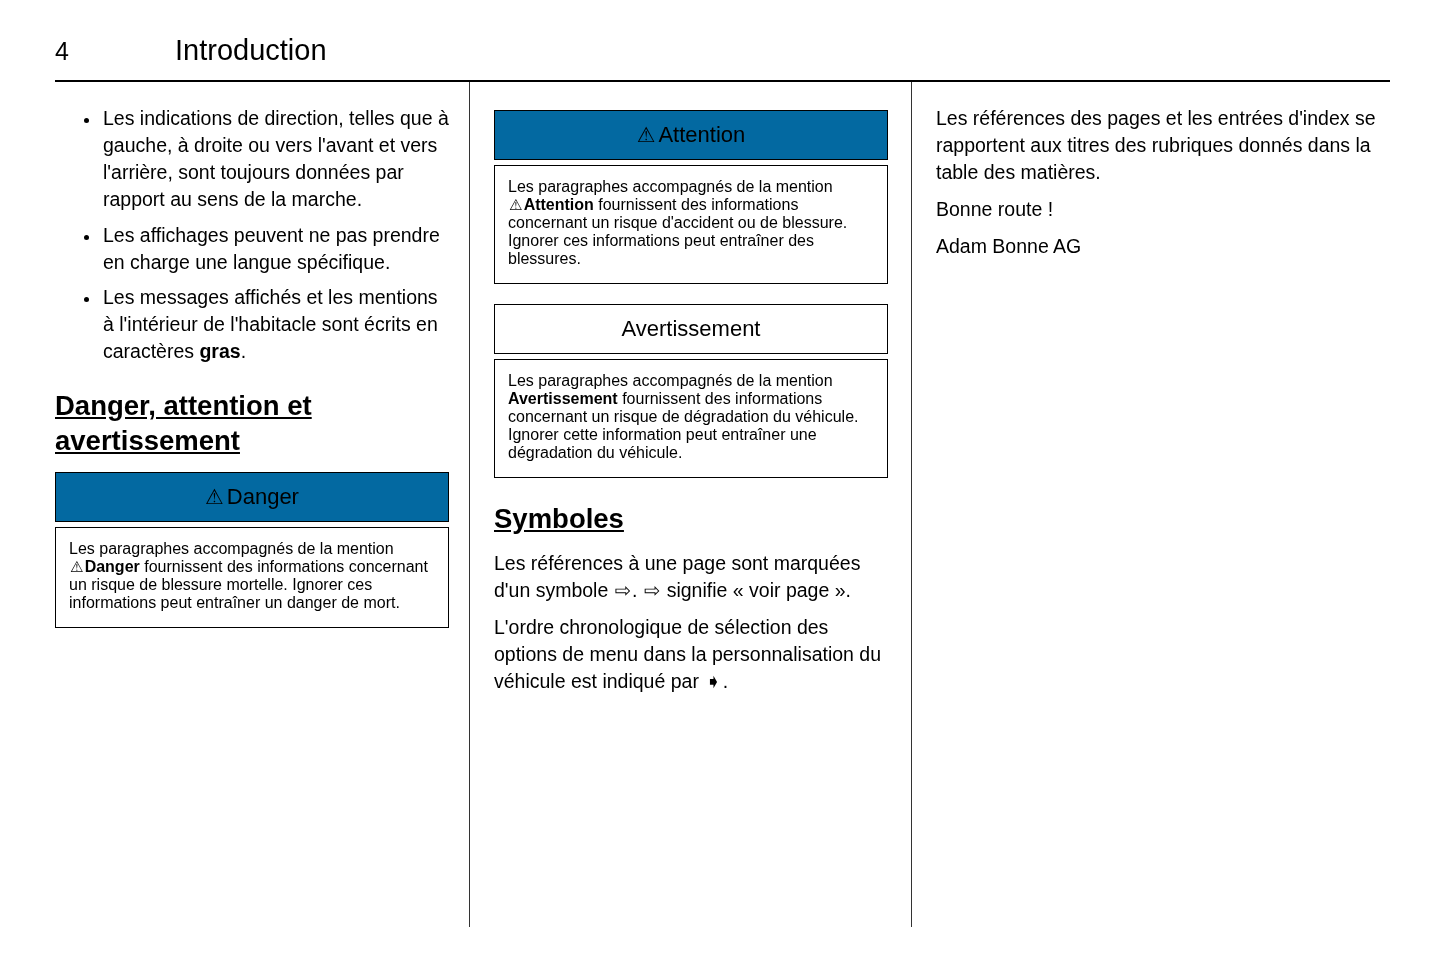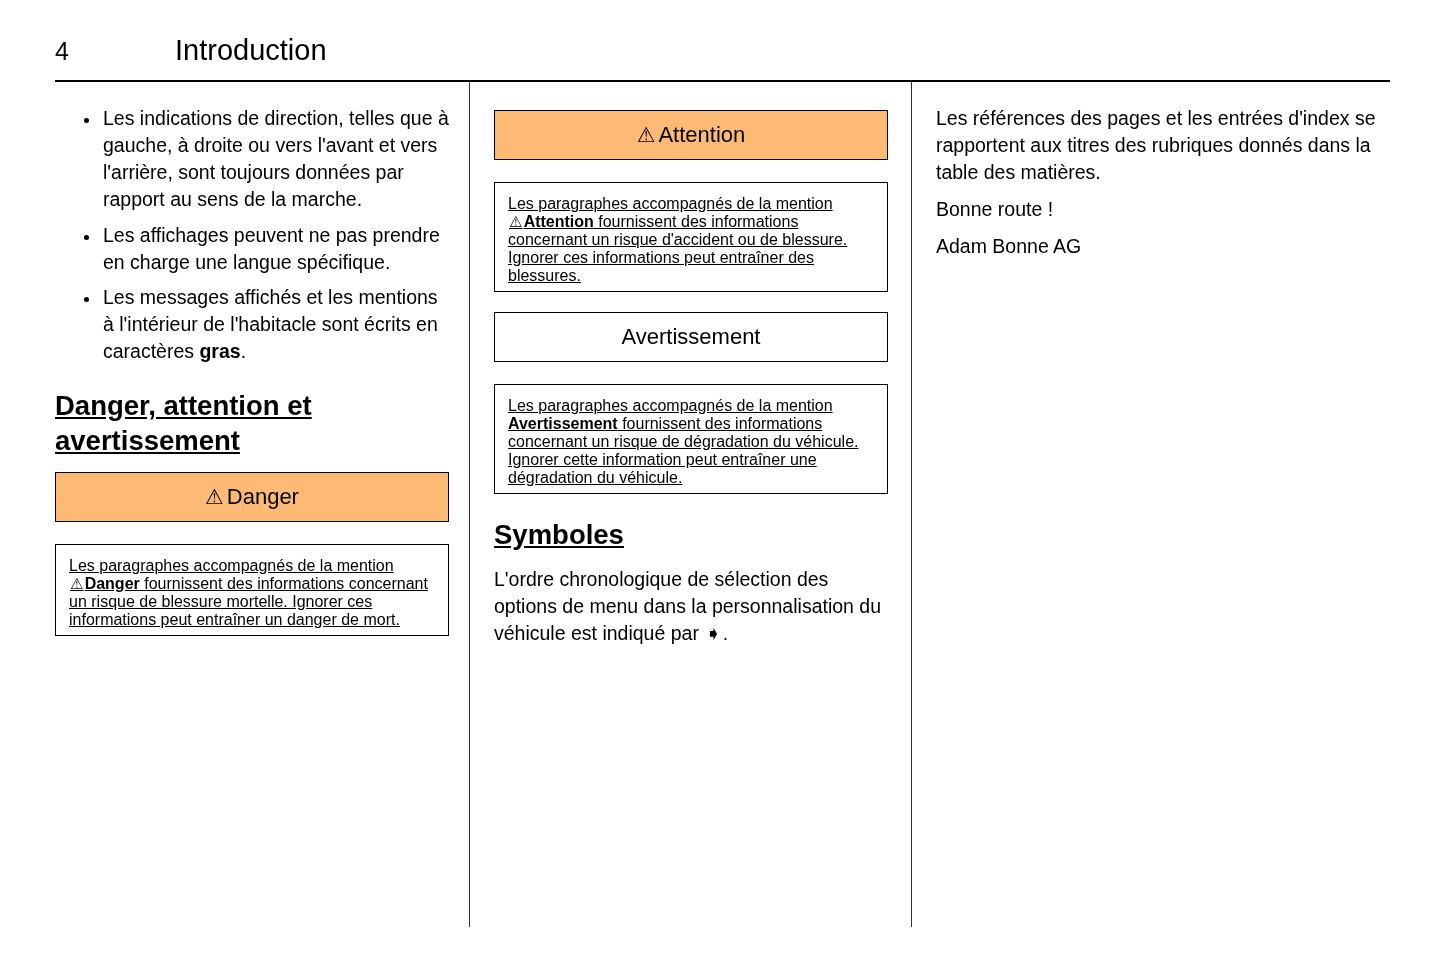--- a/index.html
+++ b/index.html
@@ -47,27 +47,26 @@
   }
 
   
   .box { margin-top: 5px; margin-bottom: 20px; }
   .box-header {
     border: 1.5px solid #000;
     text-align: center;
     font-size: 22px;
     padding: 11px 4px;
   }
-  .box-header.gray { background: #fdba74; }
+  .box-header.gray { background: #0369a1; }
   .box-header.plain { background: #ffffff; }
   .box-body {
     border: 1.5px solid #000;
-    margin-top: 22px;
-    padding: 12px 12px 6px 13px;
-    text-decoration: underline;
+    margin-top: 5px;
+    padding: 12px 12px 15px 13px;
   }
   .warn { margin-right: 3px; font-size: 0.95em; }
   .warn.inline { margin-left: 1px; margin-right: 1px; }
   .sym { padding: 0 1px; }
 
   .col3 .para2 { margin-top: 9px; }
   .col3 .para3 { margin-top: 9px; }
 </style>
 </head>
 <body>
@@ -115,20 +114,23 @@
         <div class="box-header plain">
           <span>Avertissement</span>
         </div>
         <div class="box-body">
           <span>Les paragraphes accompagnés de la mention </span><b>Avertissement</b><span> fournissent des informations concernant un risque de dégradation du véhicule. Ignorer cette information peut entraîner une dégradation du véhicule.</span>
         </div>
       </div>
 
       <h2 class="section-heading">Symboles</h2>
 
+      <p class="para">
+        <span>Les références à une page sont marquées d'un symbole </span><span class="sym">⇨</span><span>. </span><span class="sym">⇨</span><span> signifie « voir page ».</span>
+      </p>
 
       <p class="para">
         <span>L'ordre chronologique de sélection des options de menu dans la personnalisation du véhicule est indiqué par </span><span class="sym">➧</span><span>.</span>
       </p>
     </section>
 
     <section class="col col3">
       <p class="para">Les références des pages et les entrées d'index se rapportent aux titres des rubriques donnés dans la table des matières.</p>
       <p class="para para2">Bonne route !</p>
       <p class="para para3">Adam Bonne AG</p>

